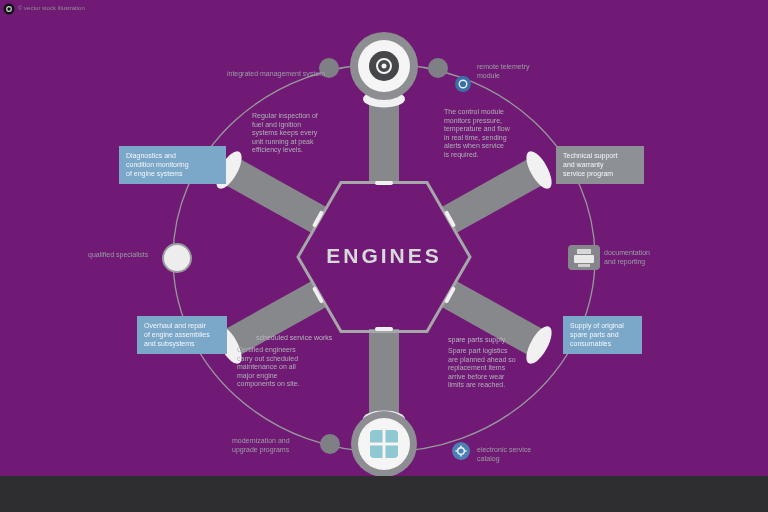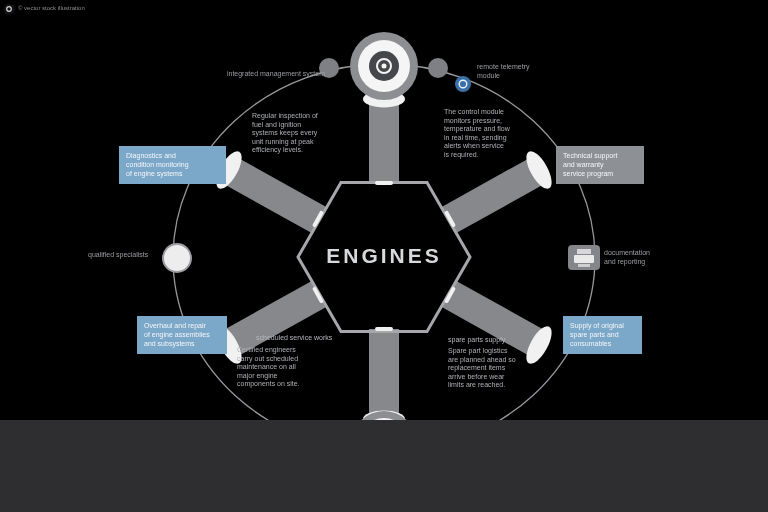--- a/index.html
+++ b/index.html
@@ -1,18 +1,18 @@
 <!DOCTYPE html>
 <html><head>
 <meta charset="utf-8">
 <style>
   html,body{margin:0;padding:0;background:#2e2e30;}
   .canvas{
-    position:relative;width:768px;height:420px;overflow:hidden;
-    background:#000000;
+    position:relative;width:768px;height:476px;overflow:hidden;
+    background:#701a75;
     font-family:"Liberation Sans","DejaVu Sans",sans-serif;
   }
   .canvas svg{position:absolute;left:0;top:0;}
   .t{position:absolute;color:#aeb1b6;font-size:7px;line-height:1.22;white-space:pre-line;}
   .lbl{color:#9b9ea3;}
   .heading{color:#b5b8bd;}
   .box{position:absolute;color:#f4f7fa;font-size:7px;line-height:1.32;padding:5px 7px;white-space:pre-line;box-sizing:border-box;}
   .box.blue{background:#7ba7c8;}
   .box.gray{background:#8d9196;}
   .center-title{

